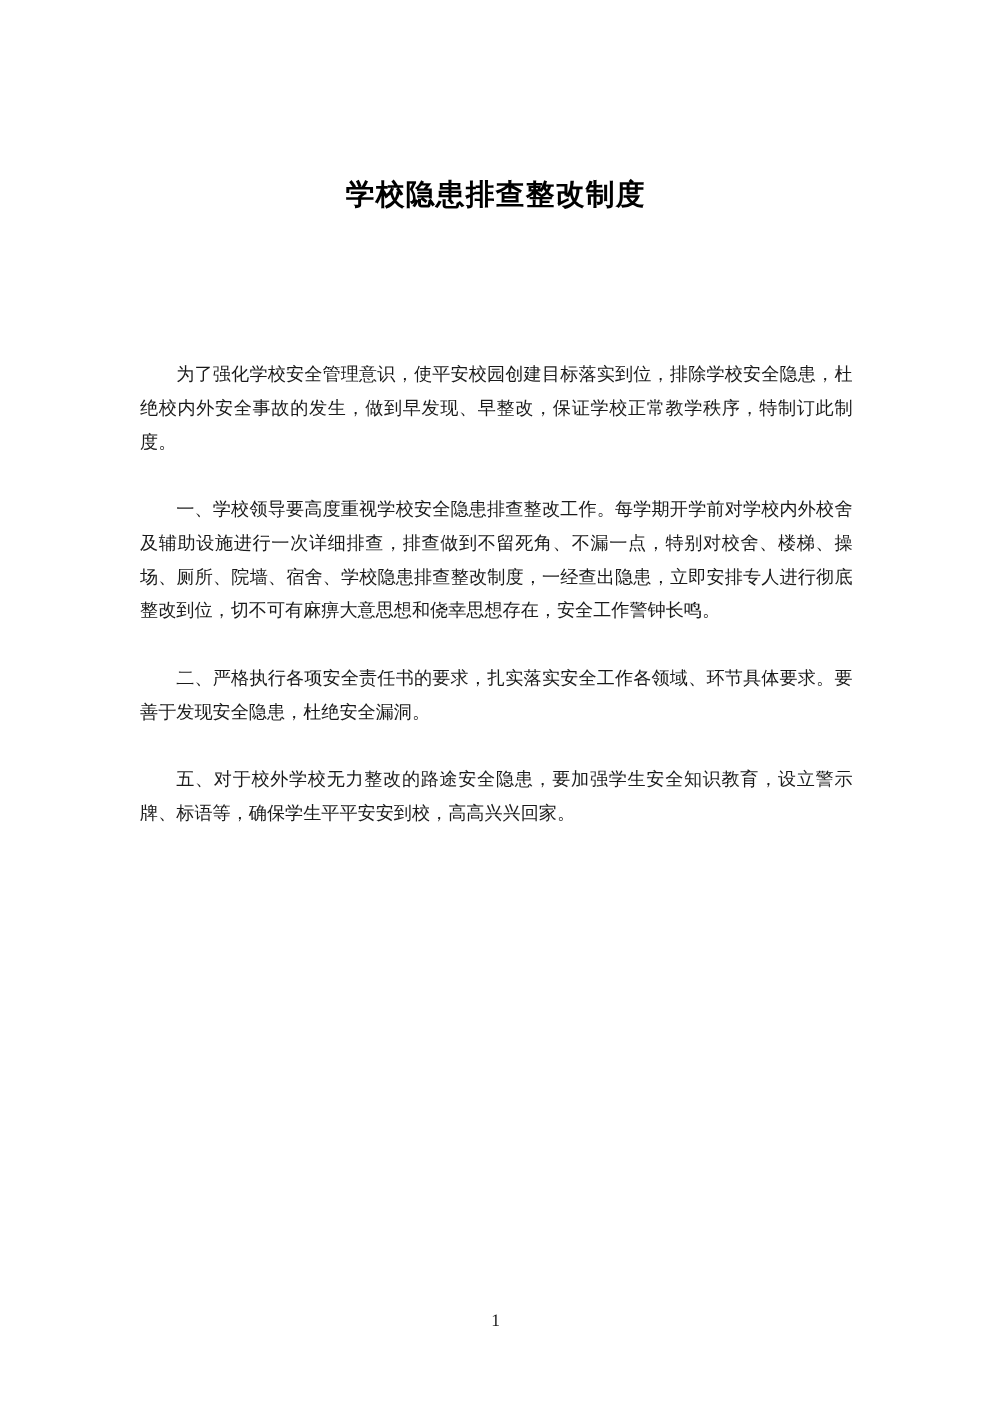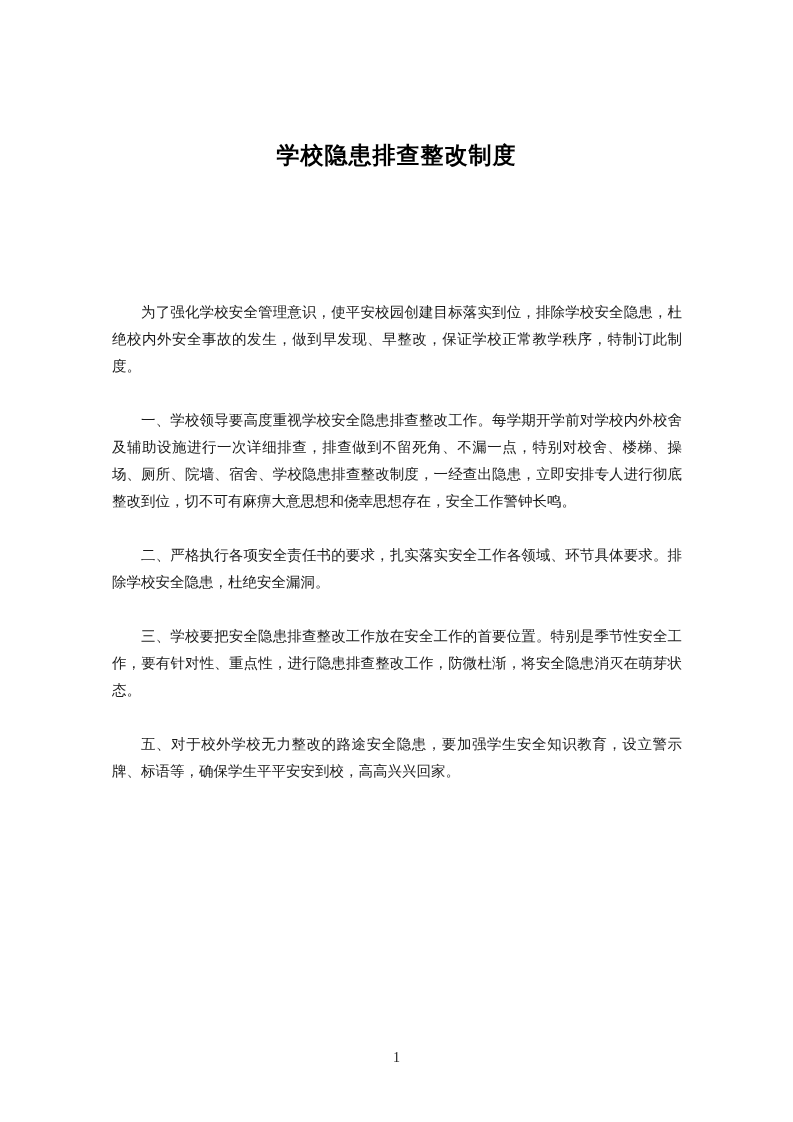--- a/index.html
+++ b/index.html
@@ -33,21 +33,21 @@
     position: absolute;
     top: 283px;
     left: 112px;
     width: 570px;
     font-size: 14.5px;
     line-height: 27px;
     text-align: justify;
     text-justify: inter-ideograph;
   }
   .body p {
-    margin: 16px 0 27px 0;
+    margin: 4px 0 27px 0;
     text-indent: 2em;
     word-break: break-all;
   }
   .footer {
     position: absolute;
     top: 1050px;
     left: 0;
     width: 100%;
     text-align: center;
     font-size: 14px;
@@ -57,20 +57,19 @@
 </head>
 <body>
 
 <div class="page">
 
   <h1 class="title">学校隐患排查整改制度</h1>
 
   <div class="body">
     <p>为了强化学校安全管理意识，使平安校园创建目标落实到位，排除学校安全隐患，杜绝校内外安全事故的发生，做到早发现、早整改，保证学校正常教学秩序，特制订此制度。</p>
     <p>一、学校领导要高度重视学校安全隐患排查整改工作。每学期开学前对学校内外校舍及辅助设施进行一次详细排查，排查做到不留死角、不漏一点，特别对校舍、楼梯、操场、厕所、院墙、宿舍、学校隐患排查整改制度，一经查出隐患，立即安排专人进行彻底整改到位，切不可有麻痹大意思想和侥幸思想存在，安全工作警钟长鸣。</p>
-    <p>二、严格执行各项安全责任书的要求，扎实落实安全工作各领域、环节具体要求。排除学校安全隐患，杜绝安全漏洞。</p>
-    <p>三、学校要把安全隐患排查整改工作放在安全工作的首要位置。特别是季节性安全工作，要有针对性、重点性，进行隐患排查整改工作，防微杜渐，将安全隐患消灭在萌芽状态。</p>
+    <p>二、严格执行各项安全责任书的要求，扎实落实安全工作各领域、环节具体要求。要善于发现安全隐患，杜绝安全漏洞。</p>
     <p>五、对于校外学校无力整改的路途安全隐患，要加强学生安全知识教育，设立警示牌、标语等，确保学生平平安安到校，高高兴兴回家。</p>
   </div>
 
   <div class="footer">1</div>
 
 </div>
 
 </body></html>

